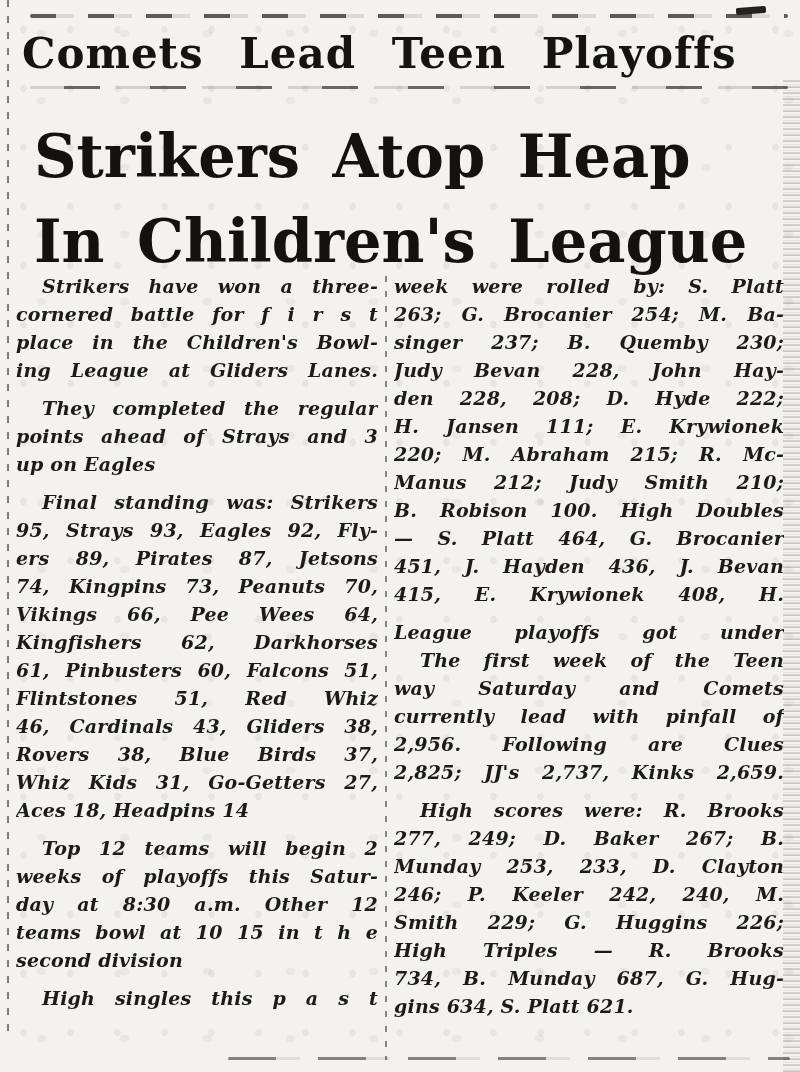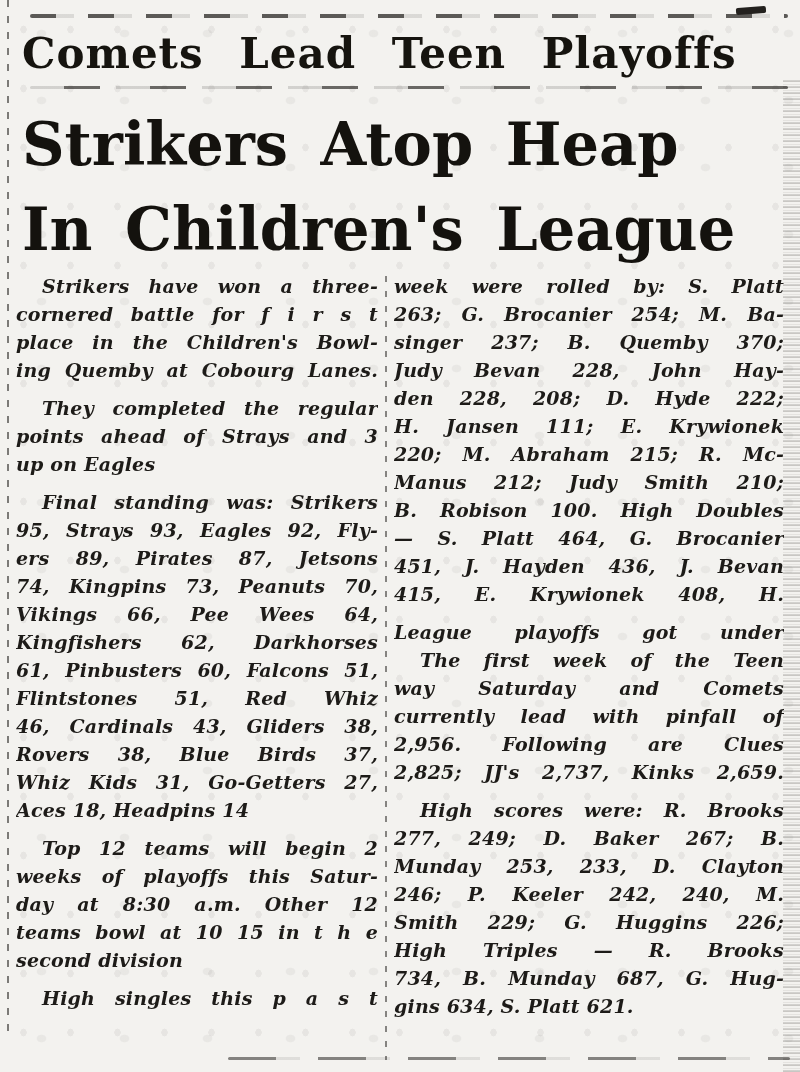--- a/index.html
+++ b/index.html
@@ -49,21 +49,21 @@
     background:#23211e;transform:rotate(-4deg);border-radius:2px;
   }
   
   .kicker{
     position:absolute;top:26px;left:22px;right:40px;
     font-size:42px;line-height:56px;font-weight:bold;
     letter-spacing:1px;word-spacing:20px;white-space:nowrap;
     color:#16140f;
   }
   .headline{
-    position:absolute;top:98px;left:18px;right:6px;margin:4px;
+    position:absolute;top:98px;left:18px;right:6px;margin:16px;
     font-size:59px;line-height:85px;font-weight:bold;
     letter-spacing:0;word-spacing:12px;white-space:nowrap;
     color:#14120e;
   }
   
   .columns{
     position:absolute;top:272px;left:16px;width:768px;bottom:0;
     display:grid;grid-template-columns:362px 16px 390px;
   }
   .col{overflow:hidden;}
@@ -98,21 +98,21 @@
   <div class="kicker-rule"></div>
 
   <h1 class="headline"><span>Strikers Atop Heap</span><br><span>In Children's League</span></h1>
 
   <div class="columns">
     <div class="col" id="col-0">
         <div class="para">
           <div class="line indent">Strikers have won a three-</div>
           <div class="line">cornered battle for f i r s t</div>
           <div class="line">place in the Children's Bowl-</div>
-          <div class="line">ing Quemby at Cobourg Lanes.</div>
+          <div class="line">ing League at Gliders Lanes.</div>
         </div>
         <div class="para">
           <div class="line indent">They completed the regular</div>
           <div class="line">points ahead of Strays and 3</div>
           <div class="line endline">up on Eagles</div>
         </div>
         <div class="para">
           <div class="line indent">Final standing was: Strikers</div>
           <div class="line">95, Strays 93, Eagles 92, Fly-</div>
           <div class="line">ers 89, Pirates 87, Jetsons</div>
@@ -135,21 +135,21 @@
         </div>
         <div class="para">
           <div class="line indent">High singles this p a s t</div>
         </div>
       </div>
     <div class="col-divider"></div>
     <div class="col" id="col-1">
         <div class="para">
           <div class="line">week were rolled by: S. Platt</div>
           <div class="line">263; G. Brocanier 254; M. Ba-</div>
-          <div class="line">singer 237; B. Quemby 370;</div>
+          <div class="line">singer 237; B. Quemby 230;</div>
           <div class="line">Judy Bevan 228, John Hay-</div>
           <div class="line">den 228, 208; D. Hyde 222;</div>
           <div class="line">H. Jansen 111; E. Krywionek</div>
           <div class="line">220; M. Abraham 215; R. Mc-</div>
           <div class="line">Manus 212; Judy Smith 210;</div>
           <div class="line">B. Robison 100. High Doubles</div>
           <div class="line">— S. Platt 464, G. Brocanier</div>
           <div class="line">451, J. Hayden 436, J. Bevan</div>
           <div class="line">415, E. Krywionek 408, H.</div>
         </div>

